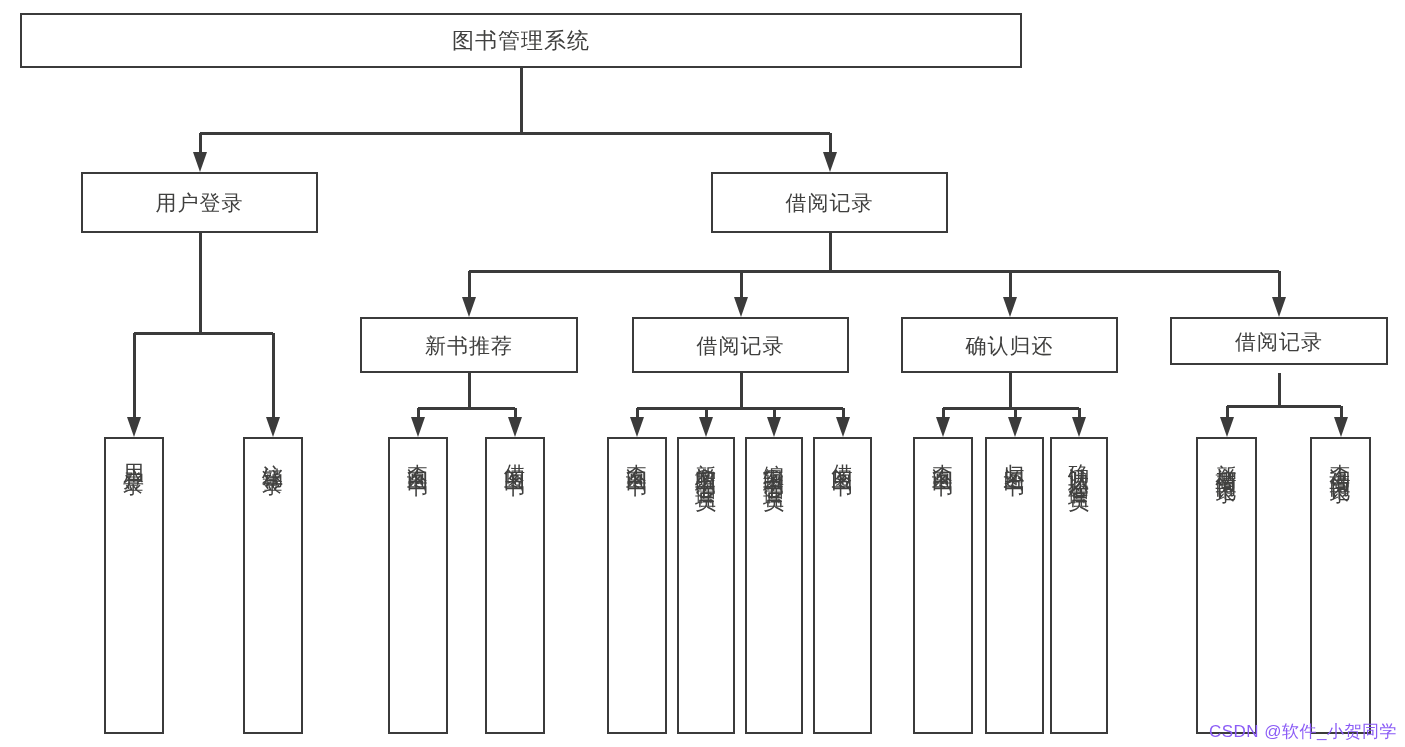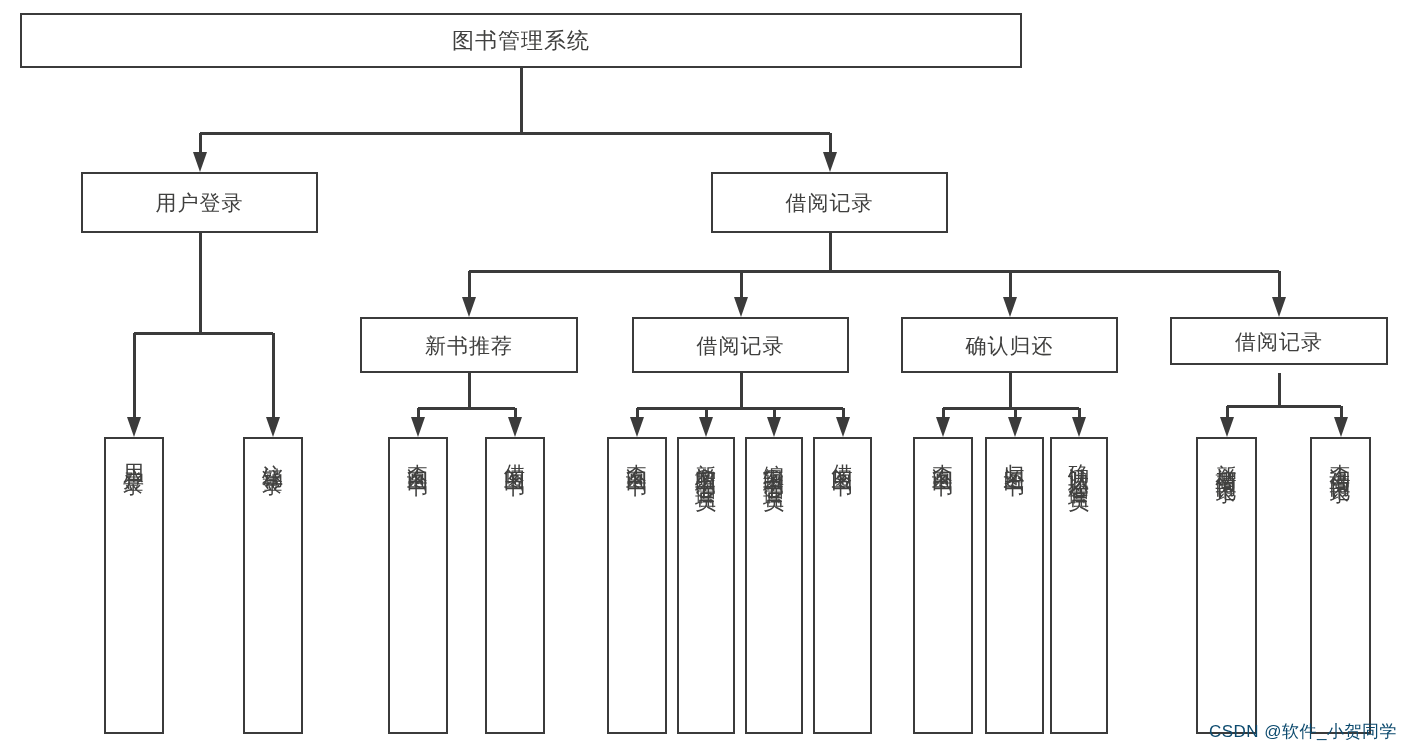--- a/index.html
+++ b/index.html
@@ -62,21 +62,21 @@
     white-space: normal;
   }
   .node.root .node-label {
     font-size: 22px;
   }
   #watermark {
     position: absolute;
     right: 8px;
     bottom: 4px;
     font-size: 17px;
-    color: #0c4a6e;
+    color: #8b5cf6;
     white-space: nowrap;
     letter-spacing: 0.5px;
     pointer-events: none;
   }
 </style>
 </head>
 <body>
 
 <div id="diagram-root">
   <svg id="edge-layer" viewBox="0 0 1405 747" width="1405" height="747" xmlns="http://www.w3.org/2000/svg">

